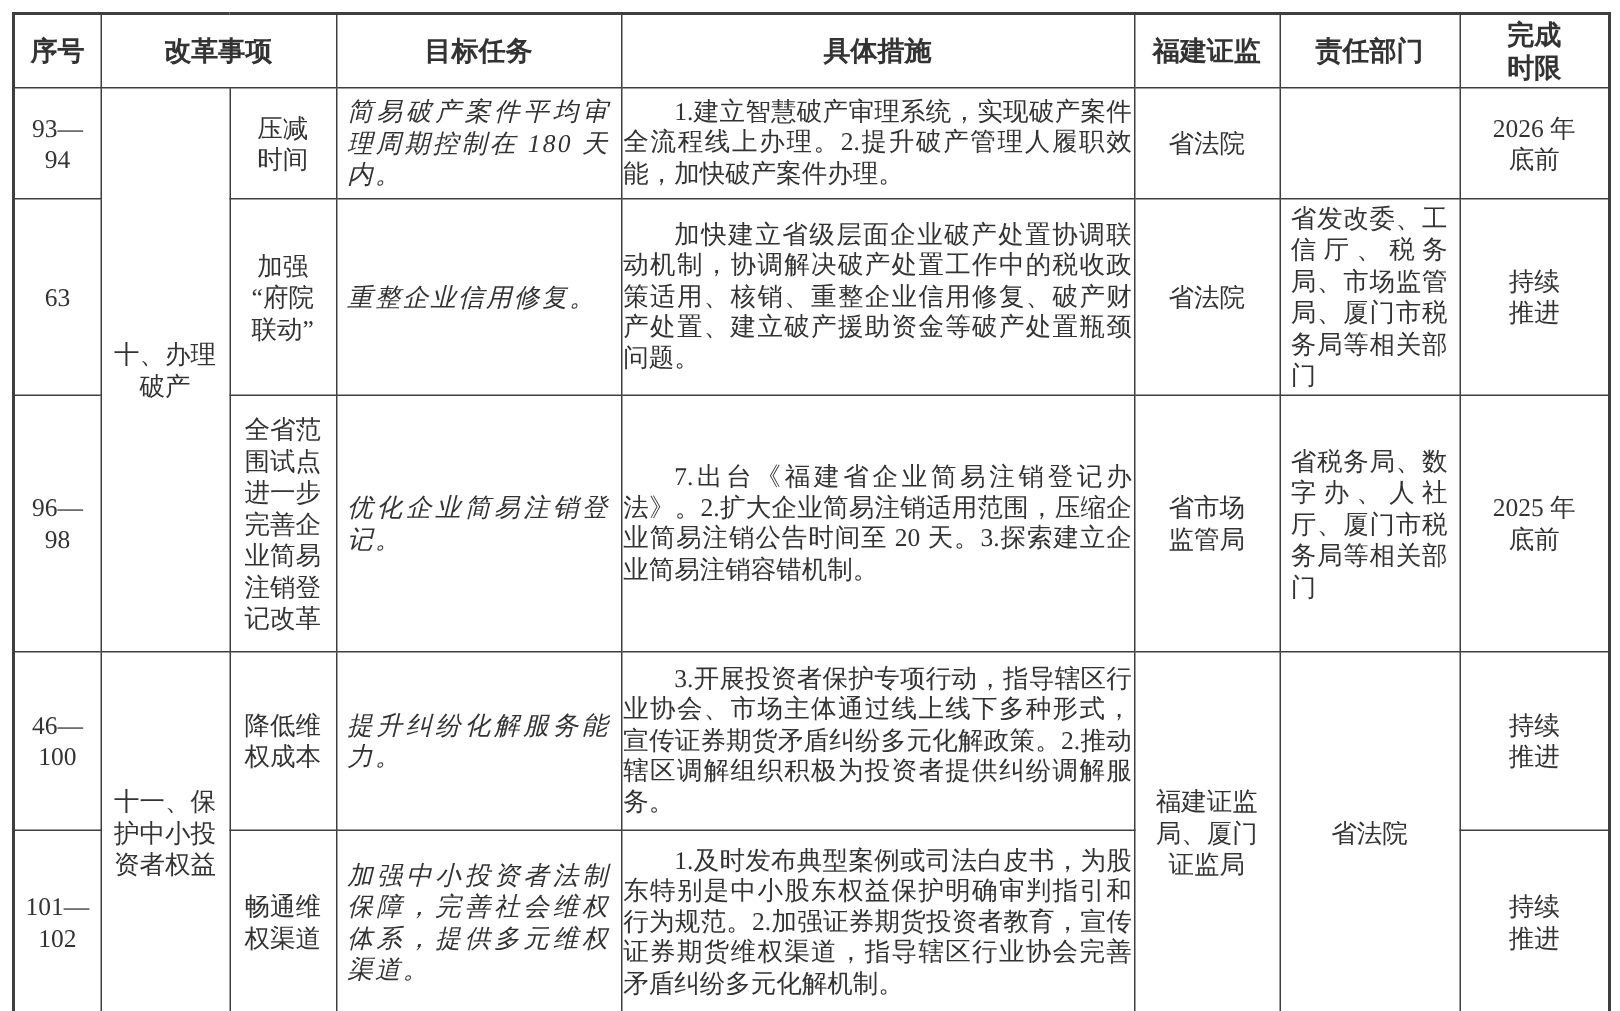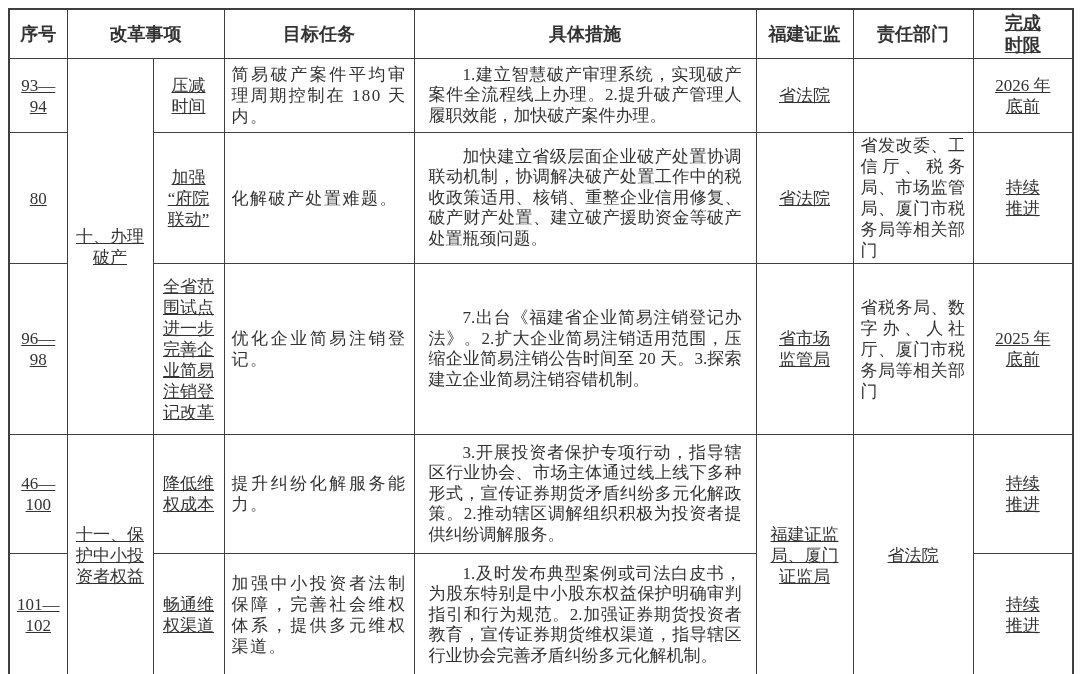--- a/index.html
+++ b/index.html
@@ -26,30 +26,31 @@
     overflow:hidden;
     box-sizing:border-box;
   }
   th{
     font-weight:bold;
     font-size:18px;
     text-align:center;
     line-height:22px;
   }
   .c{text-align:center;}
-  .pre{white-space:pre-line;text-decoration:underline;}
+  .pre{white-space:pre-line;}
   .goal{
     text-align:justify;
     letter-spacing:1.5px;
     padding:2px 7px;
+    font-style:italic;
   }
   .measure{
     text-align:justify;
     text-indent:2em;
-    padding:2px 14px;
+    padding:2px 1px;
     line-height:20.5px;
   }
   .resp{
     text-align:justify;
     padding:2px 7px;
     letter-spacing:0.5px;
     margin-top:42px;
   }
 </style>
 </head>
@@ -88,25 +89,25 @@
 时间</td>
     <td class="goal">简易破产案件平均审理周期控制在 180 天内。</td>
     <td class="measure">1.建立智慧破产审理系统，实现破产案件全流程线上办理。2.提升破产管理人履职效能，加快破产案件办理。</td>
     <td class="c pre">省法院</td>
     <td class="resp"></td>
     <td class="c pre">2026 年
 底前</td>
   </tr>
 
   <tr style="height:124px">
-    <td class="c pre">80</td>
+    <td class="c pre">63</td>
     <td class="c pre">加强
 “府院
 联动”</td>
-    <td class="goal">化解破产处置难题。</td>
+    <td class="goal">重整企业信用修复。</td>
     <td class="measure">加快建立省级层面企业破产处置协调联动机制，协调解决破产处置工作中的税收政策适用、核销、重整企业信用修复、破产财产处置、建立破产援助资金等破产处置瓶颈问题。</td>
     <td class="c pre">省法院</td>
     <td class="resp">省发改委、工信厅、税务局、市场监管局、厦门市税务局等相关部门</td>
     <td class="c pre">持续
 推进</td>
   </tr>
 
   <tr style="height:171px">
     <td class="c pre">96—
 98</td>

